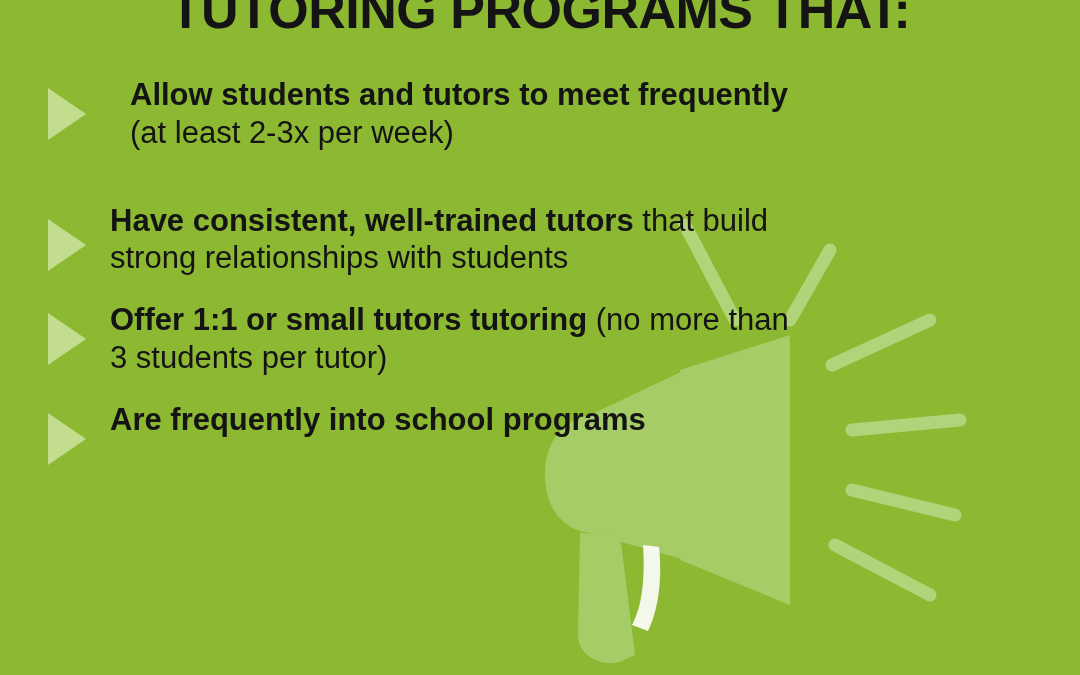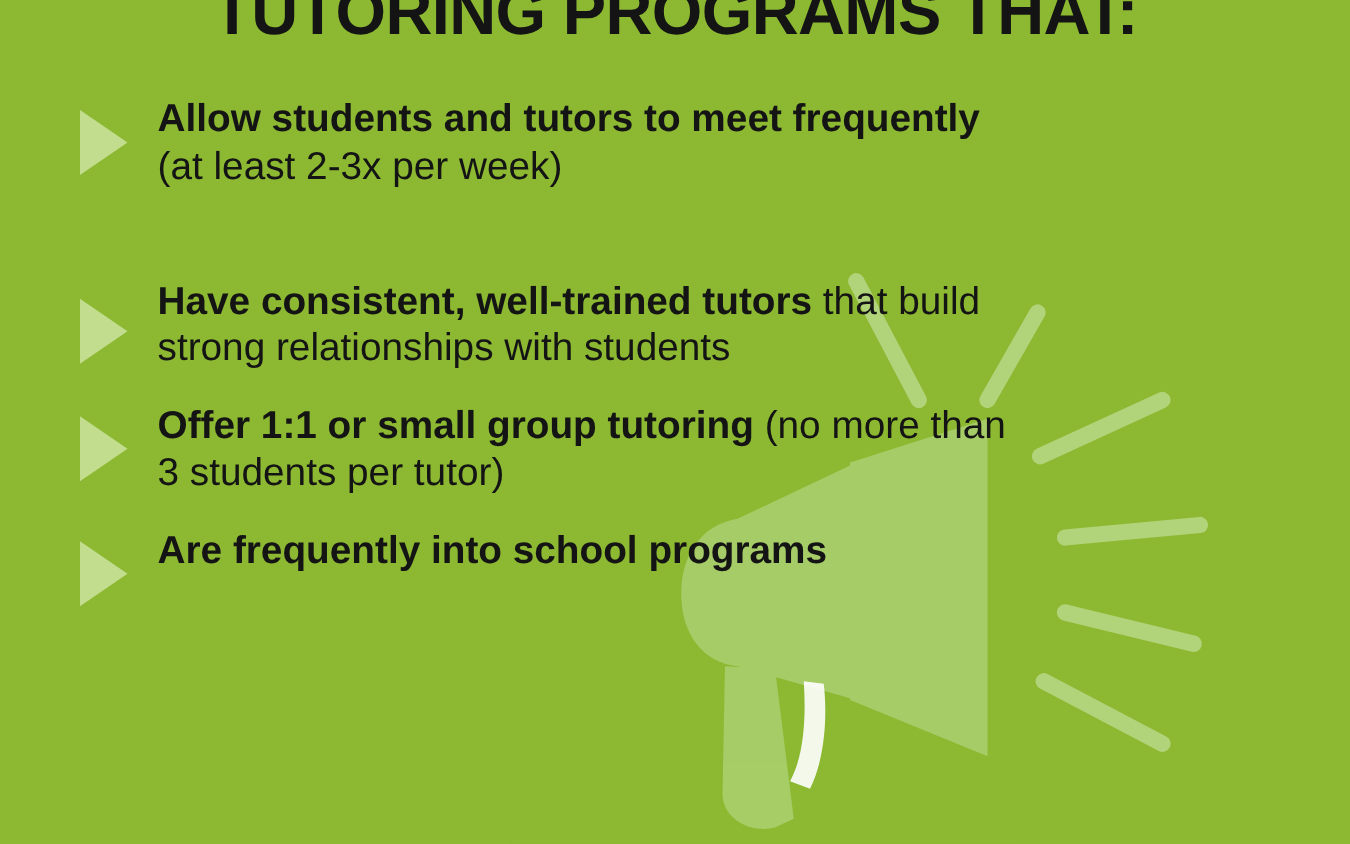--- a/index.html
+++ b/index.html
@@ -25,21 +25,21 @@
     pointer-events: none;
   }
 
   
   .poster {
     position: relative;
     z-index: 2;
     width: 1080px;
     height: 675px;
     box-sizing: border-box;
-    padding: 0 40px;
+    padding: 0 24px;
   }
 
   .headline {
     margin: 0;
     padding-top: 0;
     text-align: center;
     font-size: 52px;
     line-height: 56px;
     font-weight: bold;
     letter-spacing: -0.5px;
@@ -84,21 +84,21 @@
     font-size: 31px;
     line-height: 1.22;
     max-width: 700px;
     padding-top: 2px;
   }
 
   .bullet-text b {
     font-weight: bold;
   }
 
-  .b1 { margin-bottom: 68px; }
+  .b1 { margin-bottom: 48px; gap: 20px; }
   .b2 { margin-bottom: 22px; align-items: center; }
   .b3 { margin-bottom: 22px; }
   .b4 { margin-bottom: 0; }
 </style>
 </head>
 <body>
 
 <svg class="art" viewBox="0 0 620 460" xmlns="http://www.w3.org/2000/svg">
   <g stroke="#b8d886" stroke-width="13" stroke-linecap="round" fill="none" opacity="0.85">
     <line x1="275" y1="105" x2="225" y2="10"></line>
@@ -135,21 +135,21 @@
       <span class="bullet-marker">
         <span class="tri"></span>
       </span>
       <span class="bullet-text"><b>Have consistent, well-trained tutors</b><span> that build strong relationships with students</span></span>
     </li>
 
     <li class="bullet b3">
       <span class="bullet-marker">
         <span class="tri"></span>
       </span>
-      <span class="bullet-text"><b>Offer 1:1 or small group tutoring</b><span> (no more than 3 students per tutor)</span></span>
+      <span class="bullet-text"><b>Offer 1:1 or small tutors tutoring</b><span> (no more than 3 students per tutor)</span></span>
     </li>
 
     <li class="bullet b4">
       <span class="bullet-marker">
         <span class="tri"></span>
       </span>
       <span class="bullet-text"><b>Are frequently into school programs</b><span></span></span>
     </li>
 
   </ul>

